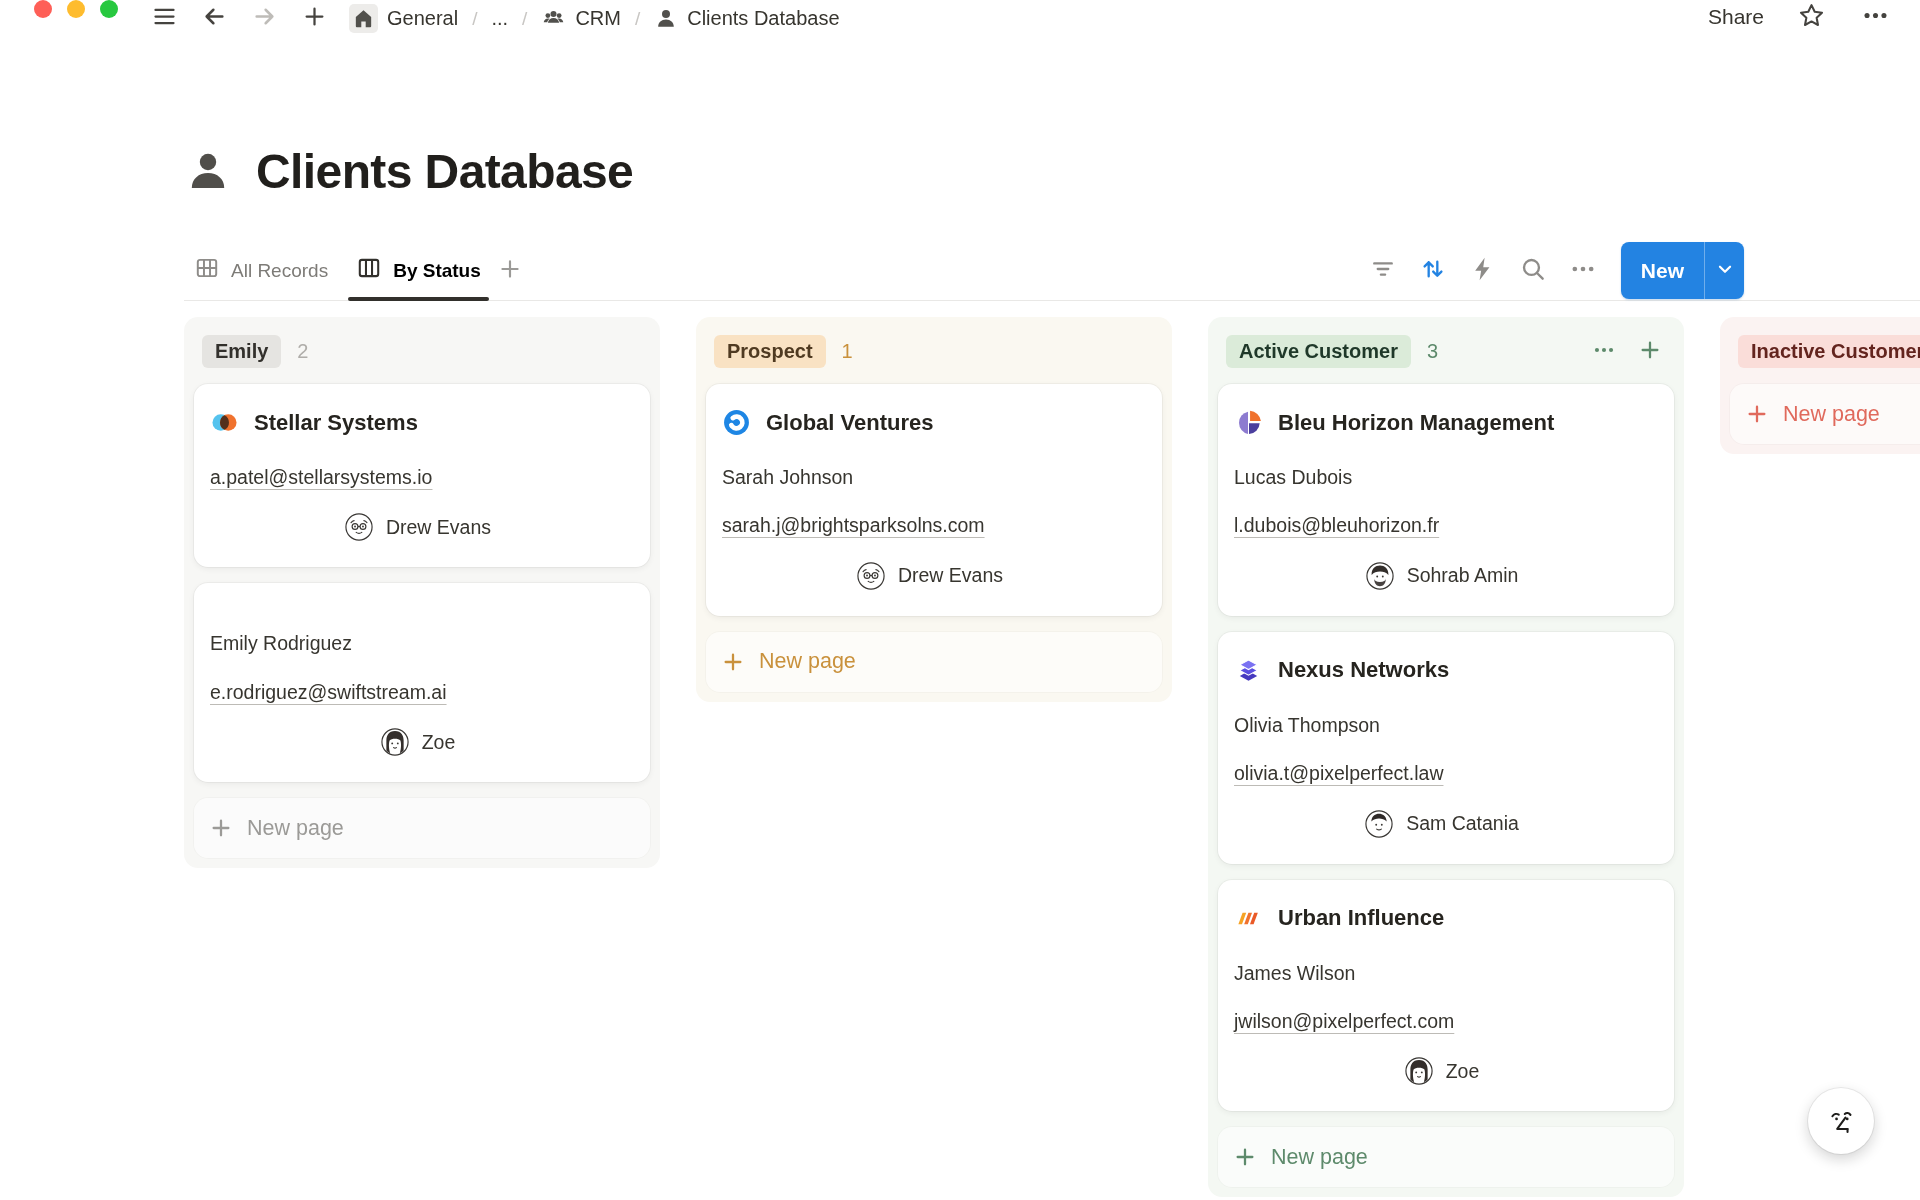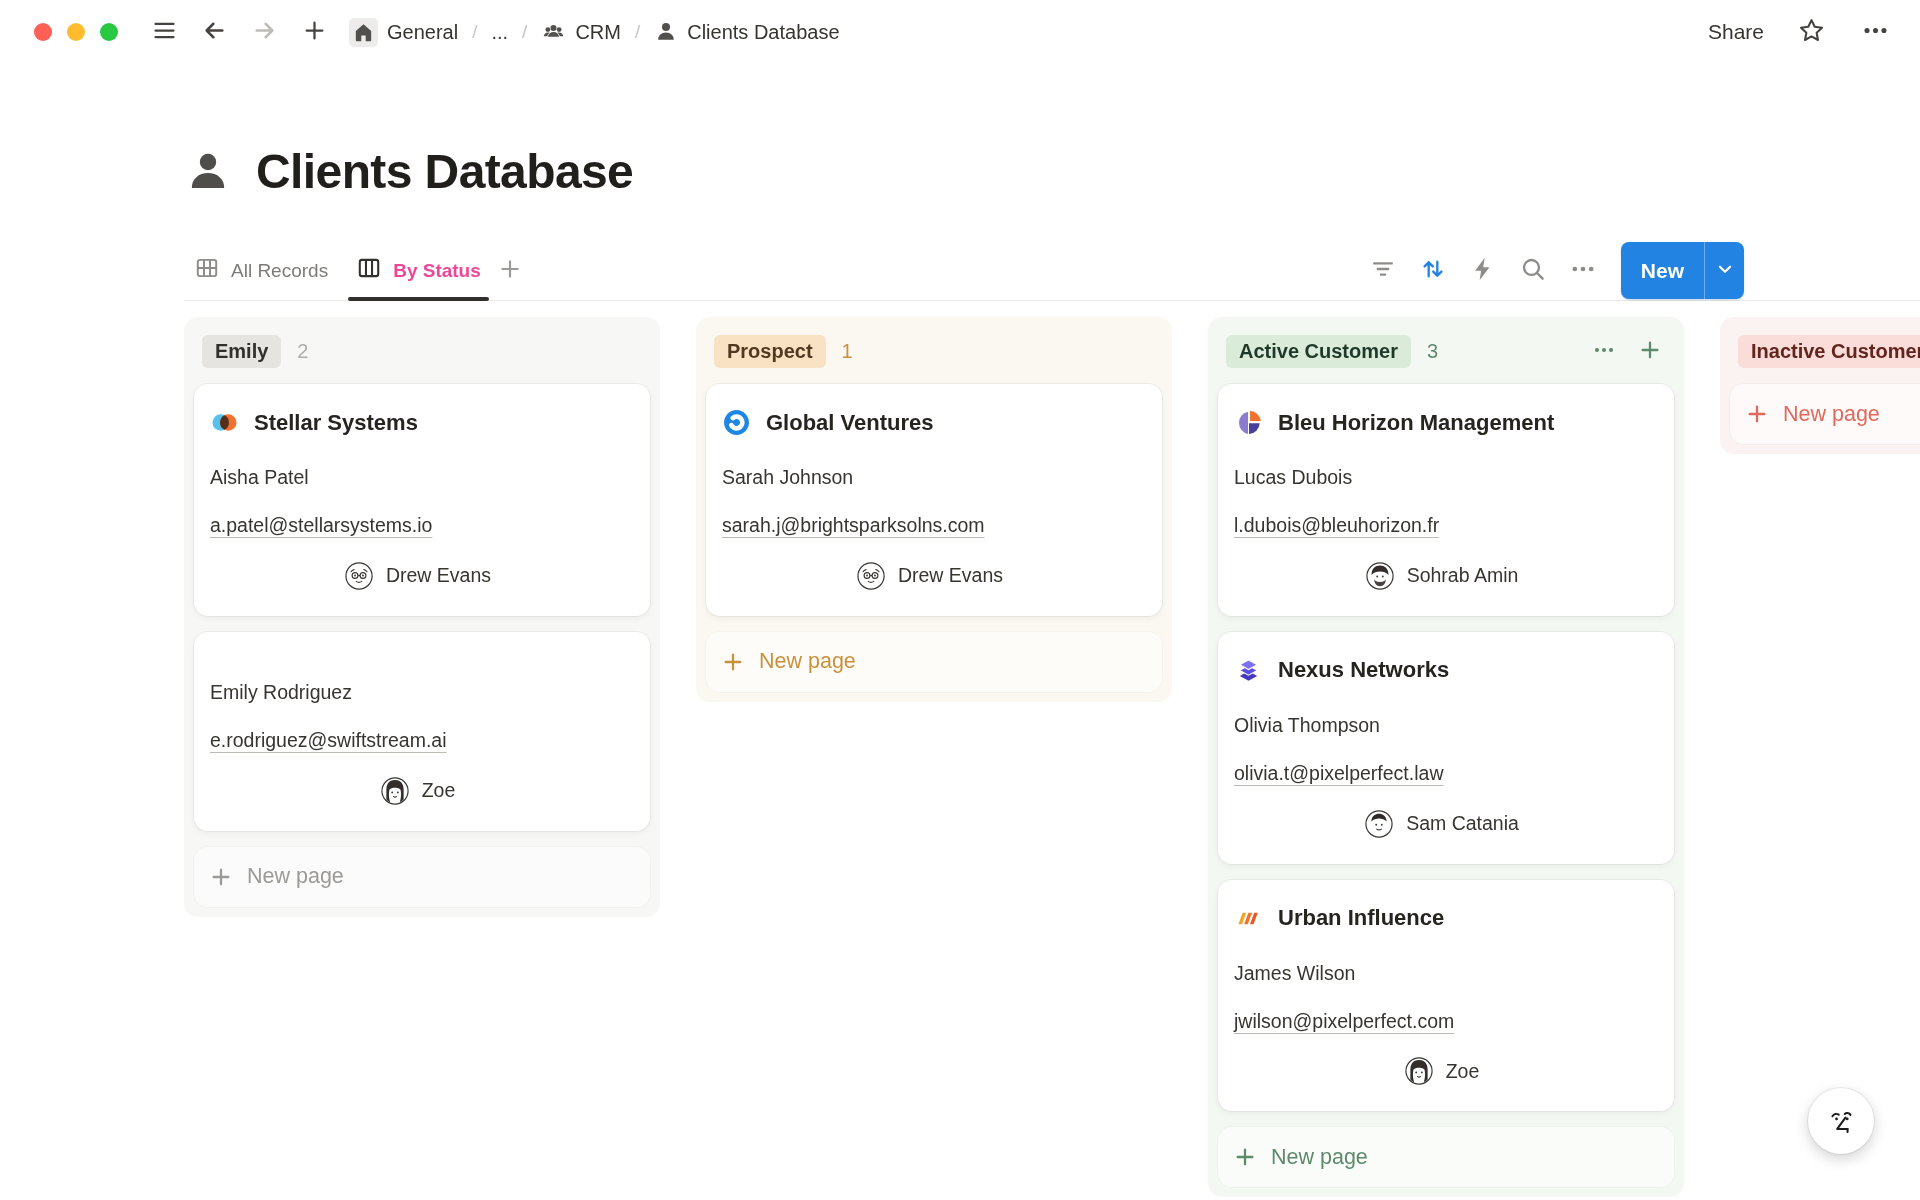--- a/index.html
+++ b/index.html
@@ -5,21 +5,21 @@
   * { box-sizing: border-box; }
   html,body { margin:0; padding:0; }
   body {
     width:1920px; height:1200px; overflow:hidden; background:#fff;
     font-family:"Liberation Sans", sans-serif; color:#37352F;
     -webkit-font-smoothing:antialiased;
   }
   button { font-family:inherit; border:none; background:transparent; padding:0; cursor:pointer; color:inherit; }
 
   
-  .titlebar { height:64px; display:flex; align-items:center; padding:0 28px 0 34px; }
+  .titlebar { height:64px; display:flex; align-items:flex-start; padding:0 28px 0 34px; }
   .traffic-lights { display:flex; gap:15px; margin-right:28px; }
   .light { width:18px; height:18px; border-radius:50%; display:inline-block; }
   .light.close { background:#FE5F57; }
   .light.min { background:#FEBC2E; }
   .light.max { background:#28C840; }
   .nav-icons { display:flex; align-items:center; gap:14px; margin-right:10px; }
   .nav-btn { width:36px; height:36px; display:flex; align-items:center; justify-content:center; border-radius:6px; }
   .breadcrumb { display:flex; align-items:center; gap:6px; font-size:20px; }
   .crumb { display:flex; align-items:center; gap:9px; padding:4px 7px; border-radius:6px; cursor:pointer; }
   .crumb-icon { display:flex; align-items:center; }
@@ -32,21 +32,21 @@
   
   .content { padding-left:184px; }
   .page-header { margin-top:80px; display:flex; align-items:center; gap:24px; }
   .page-title-icon { display:flex; }
   .page-header h1 { margin:0; font-size:48px; font-weight:700; letter-spacing:-0.6px; color:#211F1C; }
 
   
   .views-row { margin-top:42px; display:flex; align-items:center; height:60px; border-bottom:1px solid #E9E8E6; padding-right:176px; }
   .tabs { display:flex; align-items:center; gap:8px; height:100%; }
   .tab { display:flex; align-items:center; gap:11px; font-size:19px; color:#7D7B77; padding:0 10px; height:100%; position:relative; }
-  .tab.active { color:#ec4899; font-weight:700; }
+  .tab.active { color:#000000; font-weight:700; }
   .tab.active::after { content:""; position:absolute; left:2px; right:2px; bottom:-1px; height:4px; background:#32302C; border-radius:2px; }
   .add-view { width:38px; height:38px; display:flex; align-items:center; justify-content:center; border-radius:6px; }
   .toolbar { margin-left:auto; display:flex; align-items:center; gap:10px; }
   .toolbar .tb-icon-btn { width:40px; height:40px; }
   .new-button { display:flex; align-items:stretch; background:#2383E2; border-radius:8px; color:#fff; overflow:hidden; height:57px; margin-left:8px; box-shadow:0 1px 2px rgba(16,97,176,.25); }
   .new-main { padding:0 20px; font-size:21px; font-weight:700; display:flex; align-items:center; }
   .new-chevron { width:40px; display:flex; align-items:center; justify-content:center; border-left:1px solid rgba(255,255,255,.35); }
 
   
   .board { display:flex; gap:36px; margin-top:16px; align-items:flex-start; width:max-content; }
@@ -246,21 +246,20 @@
             <div class="card-title">
               <span class="logo">
                 <svg width="29" height="29" viewBox="0 0 28 28">
                   <circle cx="10.4" cy="14" r="8" fill="#55C3EE"></circle>
                   <circle cx="17.6" cy="14" r="8" fill="#F0722E"></circle>
                   <path d="M14 6.9 A8 8 0 0 1 14 21.1 A8 8 0 0 1 14 6.9 Z" fill="#54301C"></path>
                 </svg>
               </span>
               <span>Stellar Systems</span>
             </div>
-            <div class="card-line">Aisha Patel</div>
             <div class="card-line"><a class="card-email">a.patel@stellarsystems.io</a></div>
             <div class="card-owner">
               <span class="avatar">
                 <svg width="28" height="28" viewBox="0 0 24 24">
                   <circle cx="12" cy="12" r="11.2" fill="#fff" stroke="#3A3835" stroke-width="1"></circle>
                   <circle cx="8.6" cy="11.6" r="2.5" fill="none" stroke="#3A3835" stroke-width="1"></circle>
                   <circle cx="15.4" cy="11.6" r="2.5" fill="none" stroke="#3A3835" stroke-width="1"></circle>
                   <path d="M11.1 11.6h1.8" stroke="#3A3835" stroke-width="1"></path>
                   <circle cx="8.6" cy="11.6" r=".8" fill="#3A3835"></circle>
                   <circle cx="15.4" cy="11.6" r=".8" fill="#3A3835"></circle>

